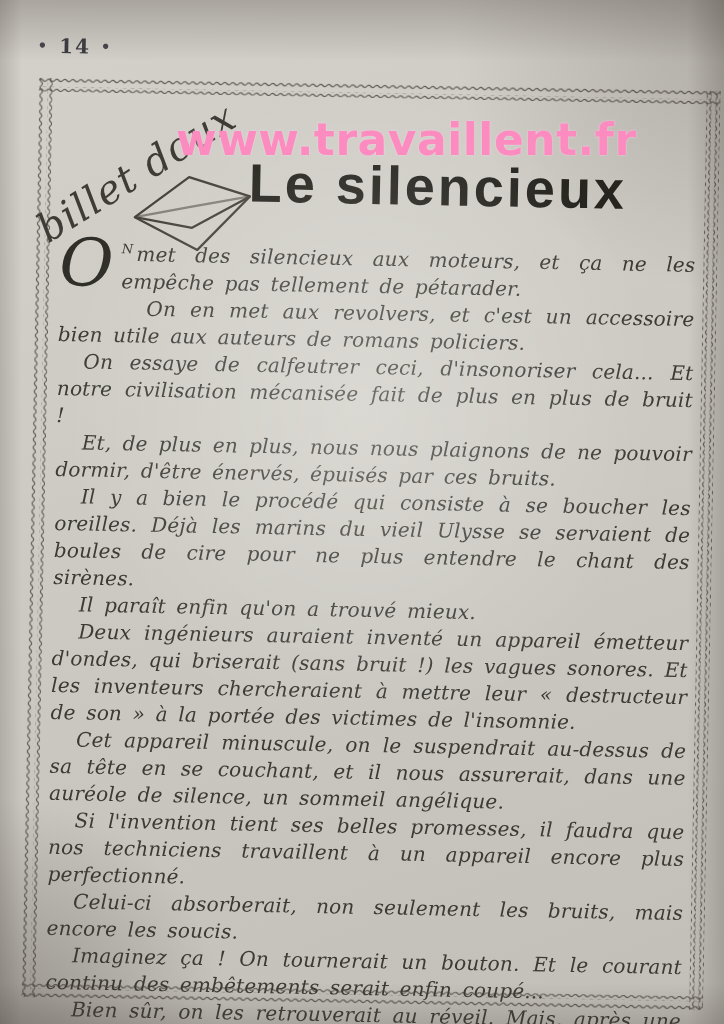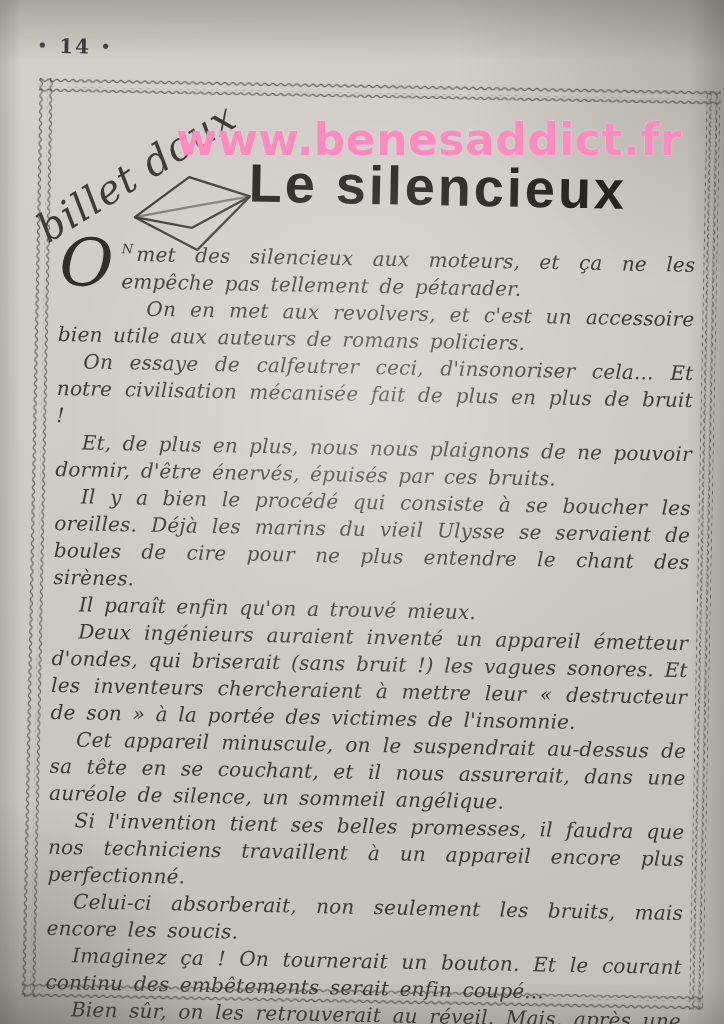--- a/index.html
+++ b/index.html
@@ -124,16 +124,16 @@
         <p class="para">Si l'invention tient ses belles promesses, il faudra que nos techniciens travaillent à un appareil encore plus perfectionné.</p>
         <p class="para">Celui-ci absorberait, non seulement les bruits, mais encore les soucis.</p>
         <p class="para">Imaginez ça ! On tournerait un bouton. Et le courant continu des embêtements serait enfin coupé...</p>
         <p class="para">Bien sûr, on les retrouverait au réveil. Mais, après une bonne nuit, on les porterait plus allégrement.</p>
 
       </div>
 
     </div>
   </div>
 
-  <div class="watermark">www.benesaddict.fr</div>
+  <div class="watermark">www.travaillent.fr</div>
 
   <div class="vignette"></div>
 </div>
 
 </body></html>

